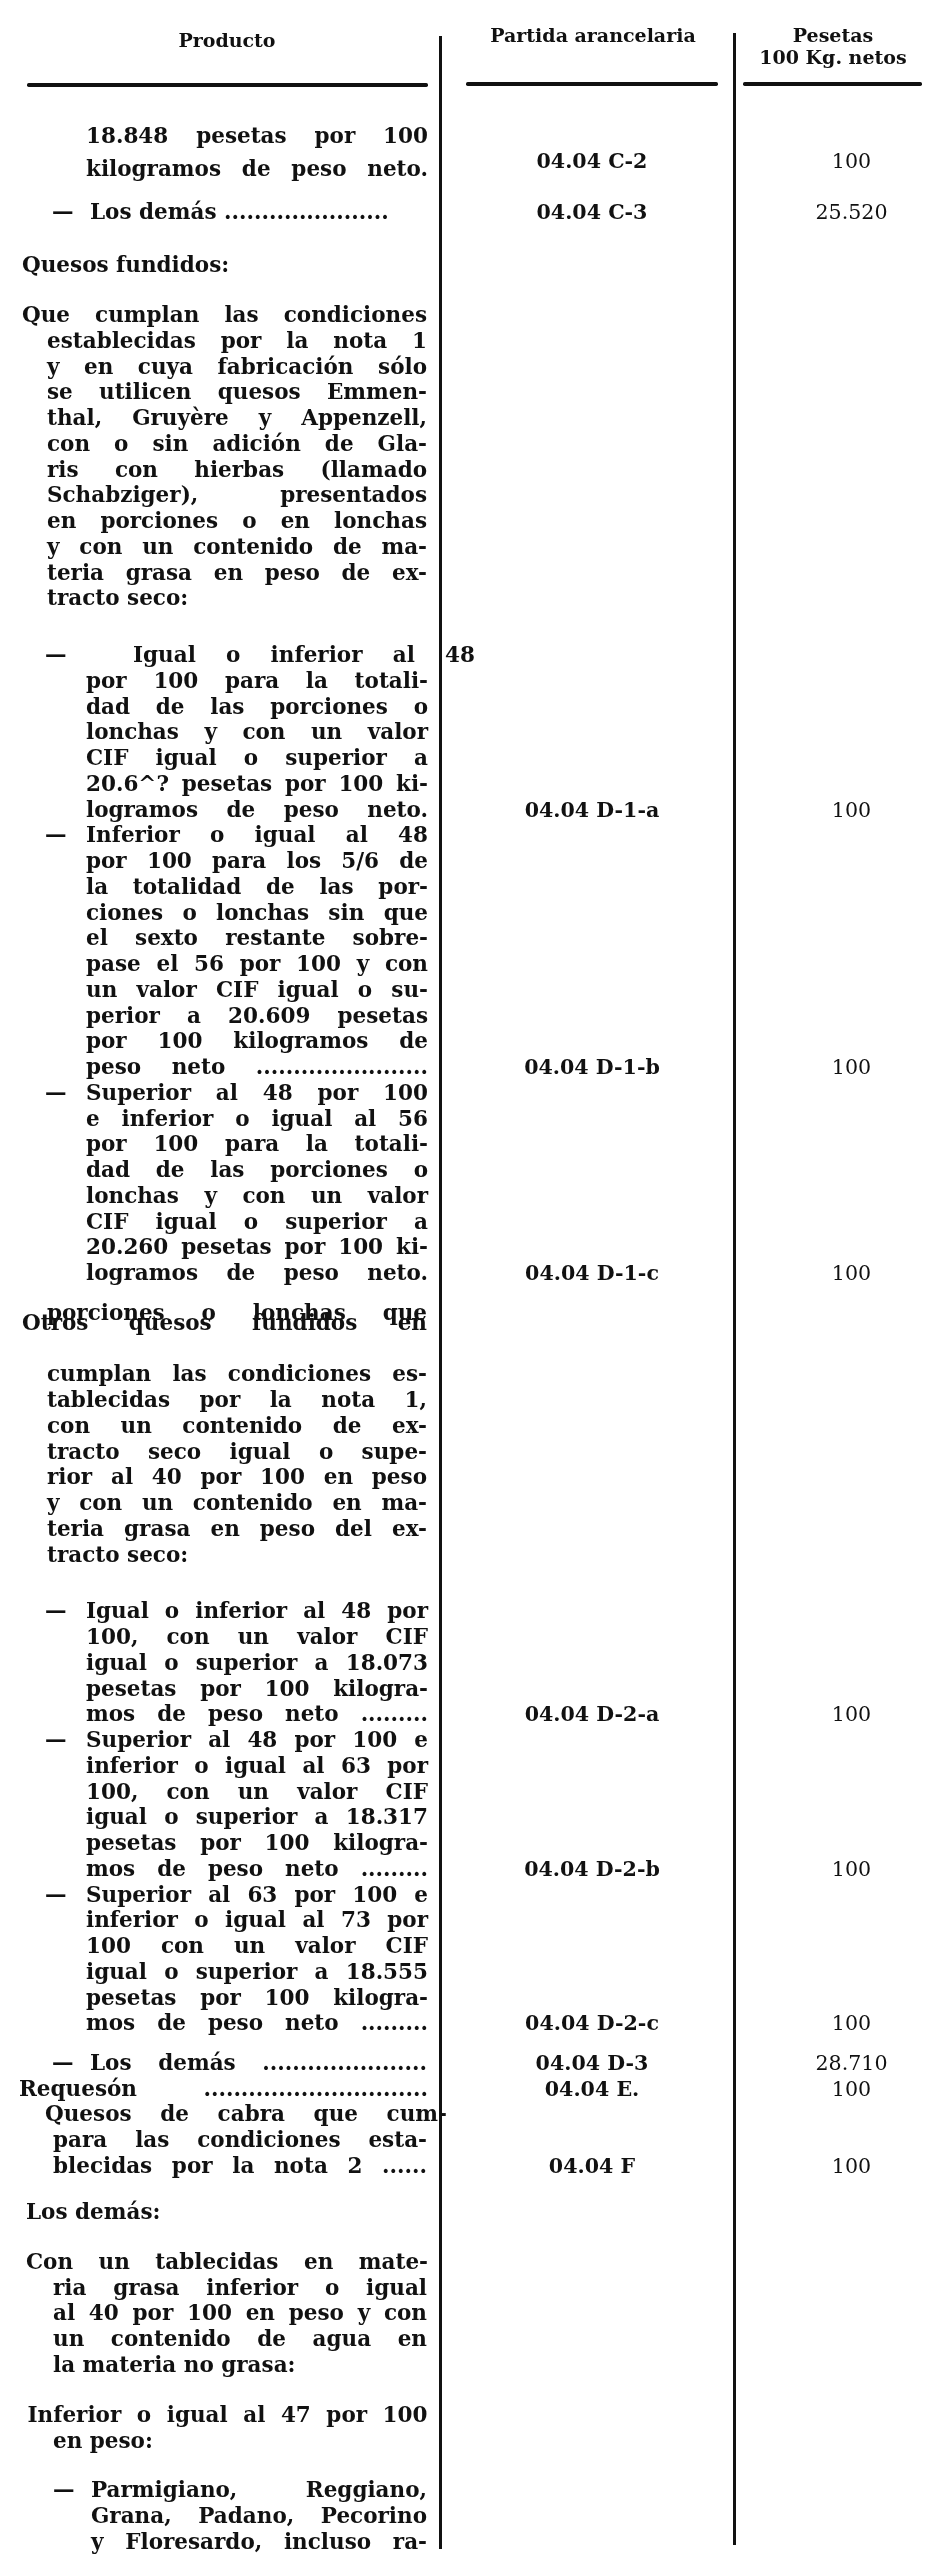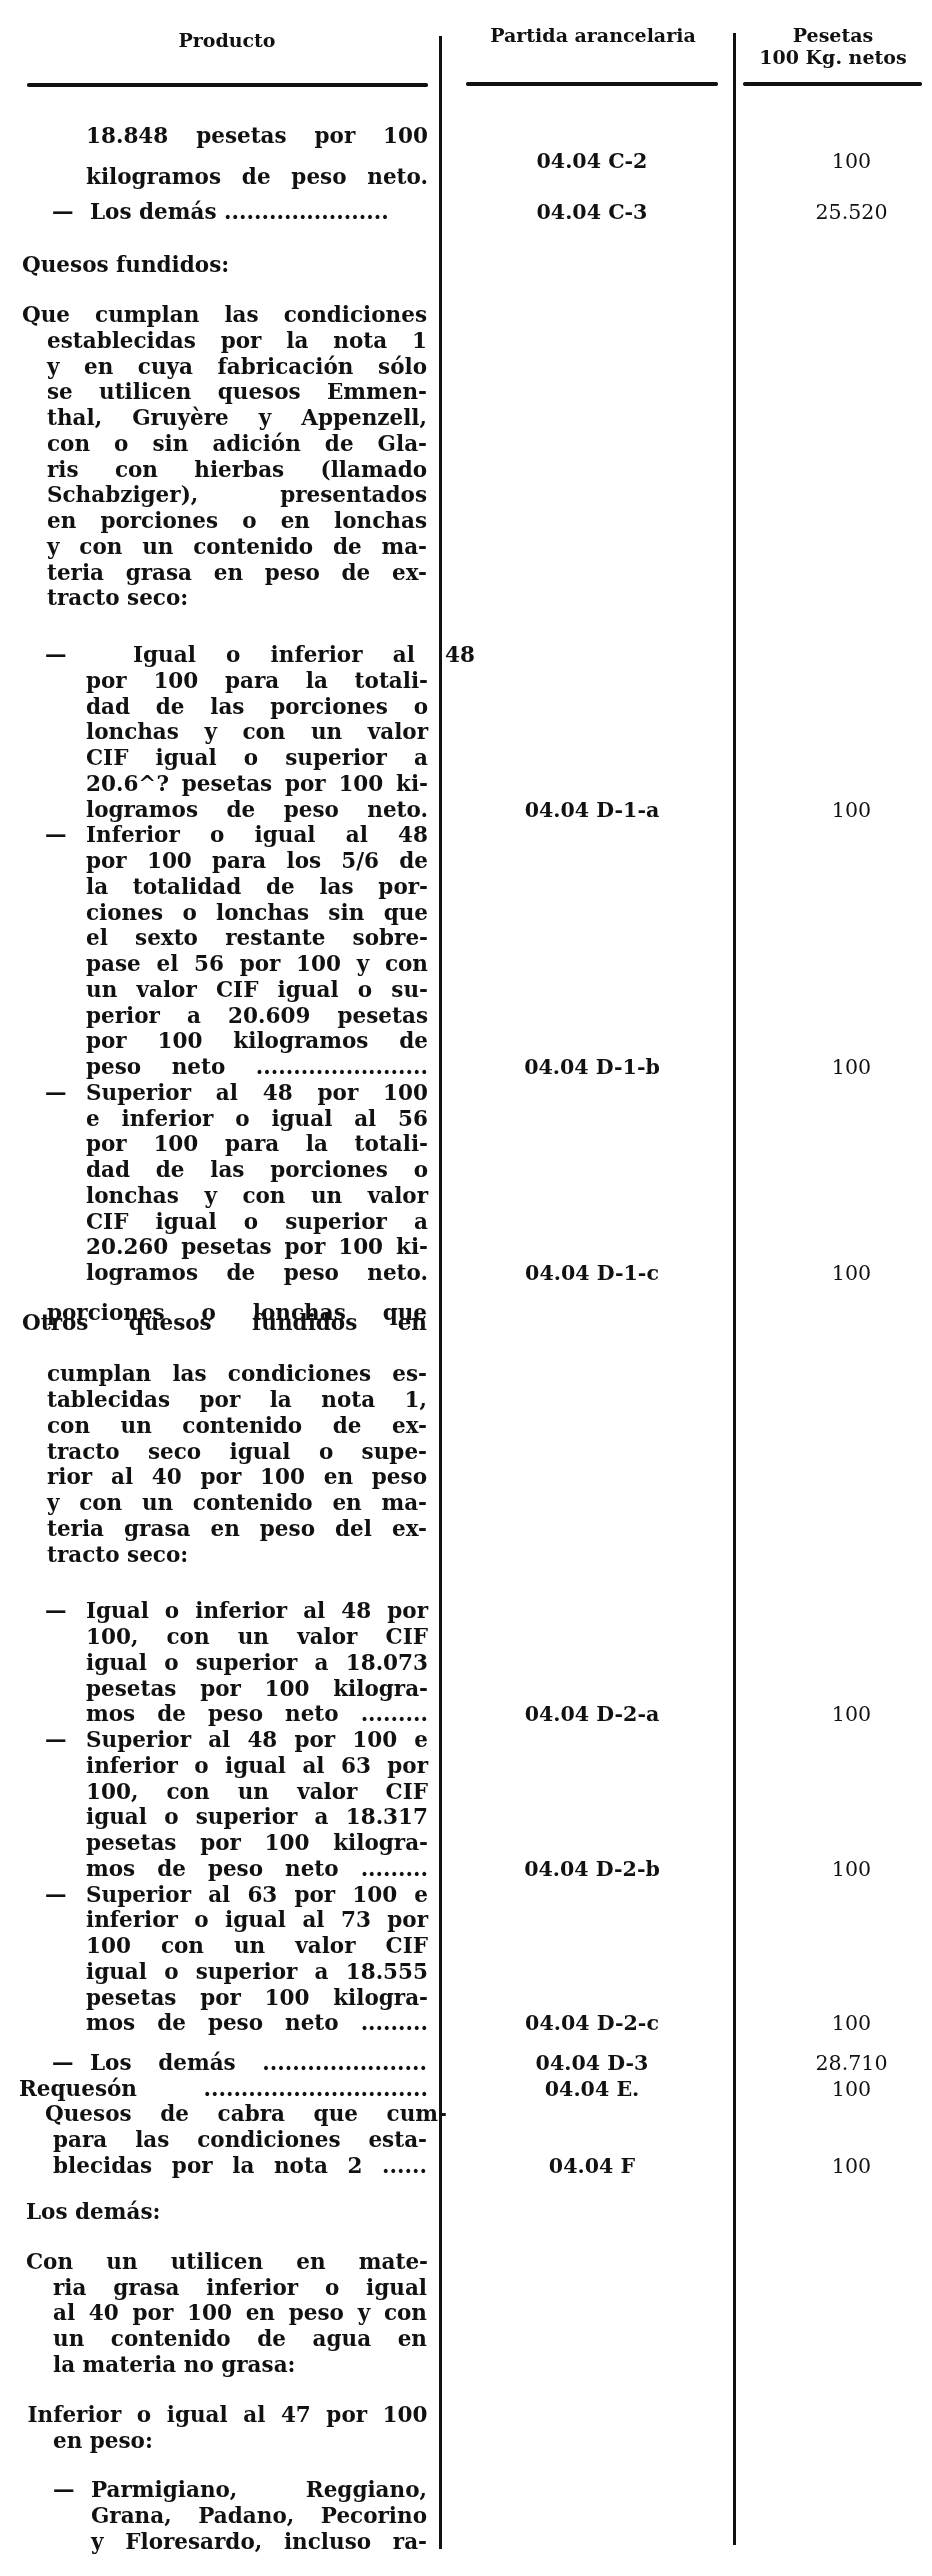--- a/index.html
+++ b/index.html
@@ -29,21 +29,21 @@
 
   <div class="rule" style="left:27px; top:83px; width:401px;"></div>
   <div class="rule" style="left:466px; top:82px; width:252px;"></div>
   <div class="rule" style="left:743px; top:82px; width:179px;"></div>
 
   <div class="vsep" style="left:439px; top:36px; height:2513px;"></div>
   <div class="vsep" style="left:733px; top:33px; height:2512px;"></div>
 
   <div id="lines">
       <div class="ln b" style="left: 86px; top: 123px; width: 342px;">18.848 pesetas por 100</div>
-      <div class="ln b" style="left: 86px; top: 164px; width: 342px;">kilogramos de peso neto.</div>
+      <div class="ln b" style="left: 86px; top: 156px; width: 342px;">kilogramos de peso neto.</div>
       <span class="dash" style="left: 52px; top: 199px;">—</span>
       <div class="ln b last" style="left: 90px; top: 199px; width: 337px;">Los demás ......................</div>
       <div class="ln b last" style="left: 22px; top: 252px; width: 258px;">Quesos fundidos:</div>
       <div class="ln b" style="left: 22px; top: 302px; width: 405px;">Que cumplan las condiciones</div>
       <div class="ln b" style="left: 47px; top: 328px; width: 380px;">establecidas por la nota 1</div>
       <div class="ln b" style="left: 47px; top: 354px; width: 380px;">y en cuya fabricación sólo</div>
       <div class="ln b" style="left: 47px; top: 379px; width: 380px;">se utilicen quesos Emmen-</div>
       <div class="ln b" style="left: 47px; top: 405px; width: 380px;">thal, Gruyère y Appenzell,</div>
       <div class="ln b" style="left: 47px; top: 431px; width: 380px;">con o sin adición de Gla-</div>
       <div class="ln b" style="left: 47px; top: 457px; width: 380px;">ris con hierbas (llamado</div>
@@ -110,21 +110,21 @@
       <div class="ln b" style="left: 86px; top: 1959px; width: 342px;">igual o superior a 18.555</div>
       <div class="ln b" style="left: 86px; top: 1985px; width: 342px;">pesetas por 100 kilogra-</div>
       <div class="ln b" style="left: 86px; top: 2010px; width: 342px;">mos de peso neto .........</div>
       <span class="dash" style="left: 52px; top: 2050px;">—</span>
       <div class="ln b" style="left: 90px; top: 2050px; width: 337px;">Los demás ......................</div>
       <div class="ln b" style="left: 19px; top: 2076px; width: 409px;">Requesón ..............................</div>
       <div class="ln b" style="left: 26px; top: 2101px; width: 402px; margin-left: 19px;">Quesos de cabra que cum-</div>
       <div class="ln b" style="left: 53px; top: 2127px; width: 374px;">para las condiciones esta-</div>
       <div class="ln b" style="left: 53px; top: 2153px; width: 374px;">blecidas por la nota 2 ......</div>
       <div class="ln b last" style="left: 26px; top: 2199px; width: 258px;">Los demás:</div>
-      <div class="ln b" style="left: 26px; top: 2249px; width: 402px;">Con un utilicen en mate-</div>
+      <div class="ln b" style="left: 26px; top: 2249px; width: 402px;">Con un tablecidas en mate-</div>
       <div class="ln b" style="left: 53px; top: 2275px; width: 374px;">ria grasa inferior o igual</div>
       <div class="ln b" style="left: 53px; top: 2300px; width: 374px;">al 40 por 100 en peso y con</div>
       <div class="ln b" style="left: 53px; top: 2326px; width: 374px;">un contenido de agua en</div>
       <div class="ln b last" style="left: 53px; top: 2352px; width: 374px;">la materia no grasa:</div>
       <div class="ln b" style="left: 27.5px; top: 2402px; width: 400px;">Inferior o igual al 47 por 100</div>
       <div class="ln b last" style="left: 53px; top: 2428px; width: 374px;">en peso:</div>
       <span class="dash" style="left: 53px; top: 2477px;">—</span>
       <div class="ln b" style="left: 91px; top: 2477px; width: 336px;">Parmigiano, Reggiano,</div>
       <div class="ln b" style="left: 91px; top: 2503px; width: 336px;">Grana, Padano, Pecorino</div>
       <div class="ln b" style="left: 91px; top: 2529px; width: 336px;">y Floresardo, incluso ra-</div>

